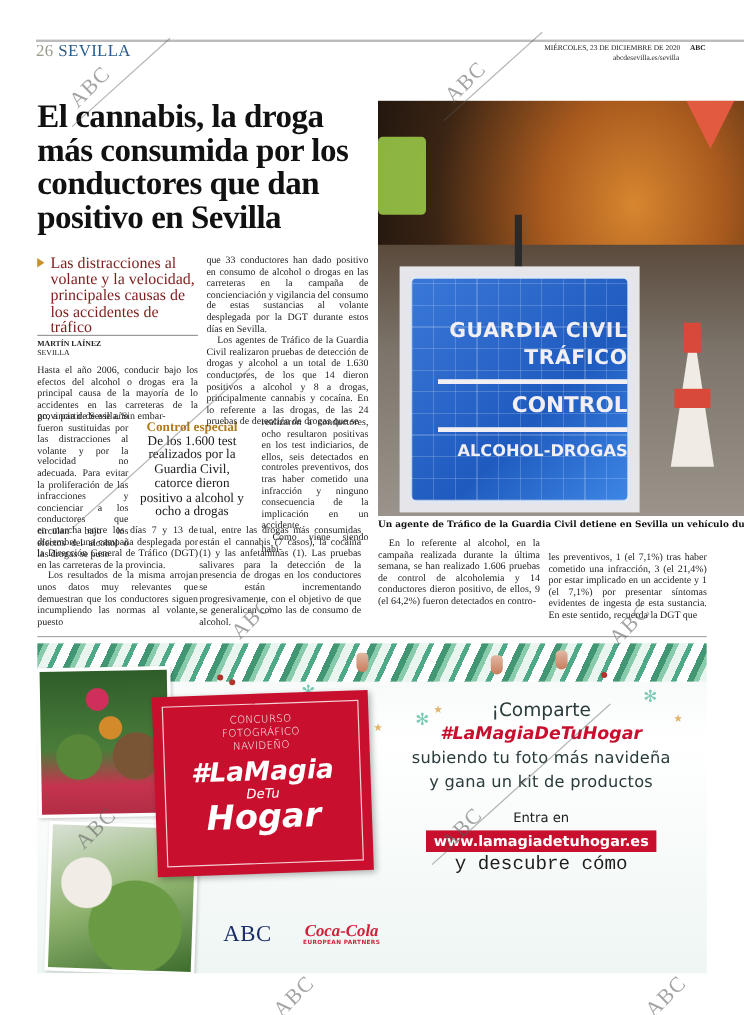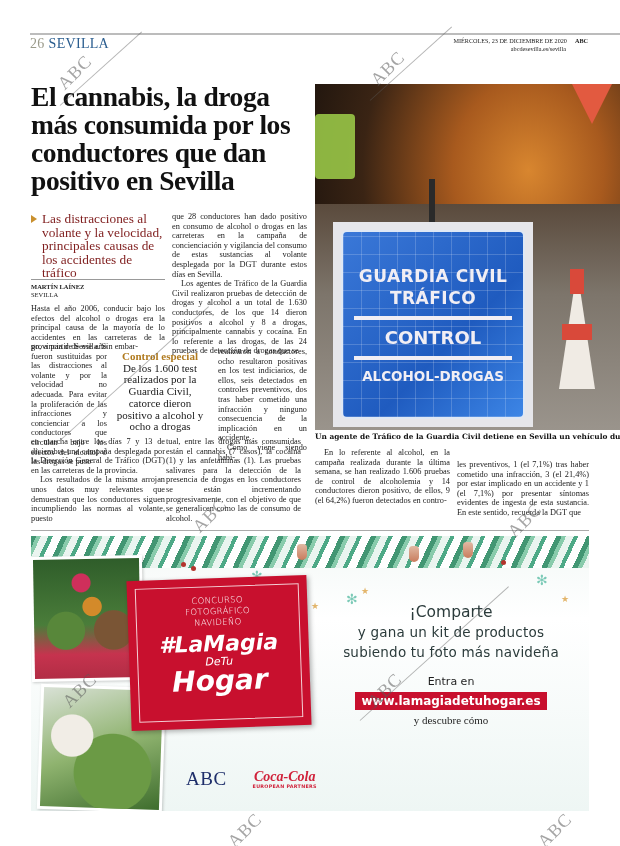--- a/index.html
+++ b/index.html
@@ -20,21 +20,21 @@
     .photo .road { position: absolute; left: 0; top: 120px; width: 100%; height: 226px; background: linear-gradient(180deg, #5a4a3c 0%, #7d756b 40%, #9a948c 100%); }
     .photo .yield { position: absolute; right: 8px; top: 0; width: 0; height: 0; border-left: 20px solid transparent; border-right: 20px solid transparent; border-top: 40px solid #e25a40; }
     .photo .vest { position: absolute; left: 0; top: 30px; width: 40px; height: 65px; background: #9fd04a; opacity: .85; border-radius: 4px; }
     .photo .cone { position: absolute; left: 244px; top: 185px; width: 0; height: 0; border-left: 18px solid transparent; border-right: 18px solid transparent; border-bottom: 120px solid #f0ebe4; }
     .photo .cone-tip { position: absolute; left: 255px; top: 185px; width: 14px; height: 25px; background: #d9493a; }
     .photo .cone-band { position: absolute; left: 247px; top: 240px; width: 30px; height: 16px; background: #d9493a; }
     .photo .sign-post { position: absolute; left: 114px; top: 95px; width: 6px; height: 45px; background: #2a2a2a; }
     .photo .sign { position: absolute; left: 18px; top: 138px; width: 200px; height: 205px; background: #e6e6ea; padding: 8px; }
     .photo .sign-inner { width: 100%; height: 100%; border: 2px solid #dfe8f5; border-radius: 6px;
       background: repeating-linear-gradient(90deg, rgba(255,255,255,0.18) 0 1px, transparent 1px 18px), repeating-linear-gradient(0deg, rgba(255,255,255,0.18) 0 1px, transparent 1px 18px), linear-gradient(135deg, #3a78d8, #1f5bbf 60%, #3d86e6);
-      display: flex; flex-direction: column; align-items: center; justify-content: center; font-family: "DejaVu Sans", sans-serif; font-weight: bold; color: #f1eef4; text-align: center; }
+      display: flex; flex-direction: column; align-items: flex-end; justify-content: center; font-family: "DejaVu Sans", sans-serif; font-weight: bold; color: #f1eef4; text-align: center; }
     .sign-inner .l1 { font-size: 17px; letter-spacing: 0.5px; line-height: 22px; }
     .sign-inner .rule { width: 88%; height: 4px; background: #f1eef4; margin: 7px 0; }
     .sign-inner .l3 { font-size: 18px; line-height: 22px; }
     .sign-inner .l4 { font-size: 13.5px; line-height: 18px; }
 
     .caption { position: absolute; left: 315px; top: 432px; width: 305px; white-space: nowrap; overflow: hidden; font-family: "DejaVu Serif", serif; font-weight: bold; font-size: 7.4px; color: #111; }
 
     .subhead { position: absolute; left: 31px; top: 212px; width: 135px; font-family: "Liberation Serif", serif; font-size: 13.3px; line-height: 13.5px; color: #7f1d1d; padding-left: 11px; }
     .subhead .tri { position: absolute; left: 0; top: 3px; width: 0; height: 0; border-top: 4px solid transparent; border-bottom: 4px solid transparent; border-left: 6px solid #c9902e; }
     .byline-rule { position: absolute; left: 31px; top: 279px; width: 134px; height: 1px; background: #999; }
@@ -82,27 +82,27 @@
     .redcard .script1 { font-family: "DejaVu Sans", sans-serif; font-style: italic; font-weight: bold; font-size: 22px; line-height: 24px; margin-top: 4px; }
     .redcard .script2 { font-family: "DejaVu Sans", sans-serif; font-style: italic; font-size: 11px; line-height: 11px; }
     .redcard .script3 { font-family: "DejaVu Sans", sans-serif; font-style: italic; font-weight: bold; font-size: 28px; line-height: 28px; }
 
     .ad .logos { position: absolute; left: 155px; top: 232px; width: 170px; display: flex; align-items: center; gap: 26px; }
     .ad .abc-logo { font-family: "Liberation Serif", serif; font-size: 19px; color: #1e2e6a; letter-spacing: .5px; }
     .ad .coca { display: flex; flex-direction: column; align-items: center; }
     .ad .coca .name { font-family: "Liberation Serif", serif; font-style: italic; font-weight: bold; color: #d0213a; font-size: 14px; line-height: 14px; }
     .ad .coca .sub { font-family: "DejaVu Sans", sans-serif; font-weight: bold; color: #d0213a; font-size: 4.8px; letter-spacing: .3px; }
 
-    .ad .copy { position: absolute; left: 290px; top: 66px; width: 260px; text-align: center; }
+    .ad .copy { position: absolute; left: 290px; top: 46px; width: 260px; text-align: center; }
     .copy .c1 { font-family: "DejaVu Sans", sans-serif; font-size: 15.5px; line-height: 20px; color: #2b3b3b; }
     .copy .c2 { font-family: "DejaVu Sans", sans-serif; font-weight: bold; font-size: 14.5px; line-height: 20px; color: #c8102e; font-style: italic; }
     .copy .c3 { font-family: "DejaVu Sans", sans-serif; font-size: 13.5px; line-height: 20px; color: #2b3b3b; letter-spacing: .2px; }
     .copy .entra { font-family: "DejaVu Sans", sans-serif; font-size: 11px; line-height: 15px; color: #1e1e1e; margin-top: 12px; }
     .copy .url { display: inline-block; background: #c8102e; color: #fff; font-family: "DejaVu Sans", sans-serif; font-weight: bold; font-size: 12px; line-height: 16px; padding: 1px 6px; margin-top: 3px; }
-    .copy .desc { font-family: Liberation Serif, serif; font-size: 11px; line-height: 15px; color: #1e1e1e; margin-top: 3px; }
+    .copy .desc { font-family: Liberation Mono, monospace; font-size: 16px; line-height: 15px; color: #1e1e1e; margin-top: 3px; }
 
     
     .wm { position: absolute; font-family: "Liberation Serif", serif; font-size: 18px; color: rgba(90,90,90,0.55); transform: rotate(-45deg); pointer-events: none; letter-spacing: 1px; }
     .wm-line { position: absolute; height: 1px; background: rgba(90,90,90,0.45); transform-origin: left center; transform: rotate(-42deg); pointer-events: none; }
   </style>
 </head>
 <body>
 
 <div class="topline"></div>
 <div class="folio">
@@ -156,21 +156,21 @@
   <p>en marcha entre los días 7 y 13 de diciembre una campaña desplegada por la Dirección General de Tráfico (DGT) en las carreteras de la provincia.</p>
   <p class="ind">Los resultados de la misma arrojan unos datos muy relevantes que demuestran que los conductores siguen incumpliendo las normas al volante, puesto</p>
 </div>
 
 <div class="pullquote">
   <span class="kicker">Control especial</span>
   <span>De los 1.600 test realizados por la Guardia Civil, catorce dieron positivo a alcohol y ocho a drogas</span>
 </div>
 
 <div class="col col2a">
-  <p>que 28 conductores han dado positivo en consumo de alcohol o drogas en las carreteras en la campaña de concienciación y vigilancia del consumo de estas sustancias al volante desplegada por la DGT durante estos días en Sevilla.</p>
+  <p>que 33 conductores han dado positivo en consumo de alcohol o drogas en las carreteras en la campaña de concienciación y vigilancia del consumo de estas sustancias al volante desplegada por la DGT durante estos días en Sevilla.</p>
   <p class="ind">Los agentes de Tráfico de la Guardia Civil realizaron pruebas de detección de drogas y alcohol a un total de 1.630 conductores, de los que 14 dieron positivos a alcohol y 8 a drogas, principalmente cannabis y cocaína. En lo referente a las drogas, de las 24 pruebas de detección de drogas que se</p>
 </div>
 <div class="col col2b">
   <p>realizaron a conductores, ocho resultaron positivas en los test indiciarios, de ellos, seis detectados en controles preventivos, dos tras haber cometido una infracción y ninguno consecuencia de la implicación en un accidente.</p>
   <p class="ind">Como viene siendo habi-</p>
 </div>
 <div class="col col2c">
   <p>tual, entre las drogas más consumidas están el cannabis (7 casos), la cocaína (1) y las anfetaminas (1). Las pruebas salivares para la detección de la presencia de drogas en los conductores se están incrementando progresivamente, con el objetivo de que se generalicen como las de consumo de alcohol.</p>
 </div>
 
@@ -220,22 +220,23 @@
   <div class="logos">
     <div class="abc-logo">ABC</div>
     <div class="coca">
       <span class="name">Coca-Cola</span>
       <span class="sub">EUROPEAN PARTNERS</span>
     </div>
   </div>
 
   <div class="copy">
     <div class="c1">¡Comparte</div>
+    <div class="c2">#LaMagiaDeTuHogar</div>
+    <div class="c3">subiendo tu foto más navideña</div>
     <div class="c3">y gana un kit de productos</div>
-    <div class="c3">subiendo tu foto más navideña</div>
     <div class="entra">Entra en</div>
     <div class="url">www.lamagiadetuhogar.es</div>
     <div class="desc">y descubre cómo</div>
   </div>
 </div>
 
 <div class="wm-line" style="left:60px;top:105px;width:110px"></div>
 <div class="wm" style="left:55px;top:62px">ABC</div>
 <div class="wm-line" style="left:370px;top:100px;width:110px"></div>
 <div class="wm" style="left:368px;top:58px">ABC</div>

